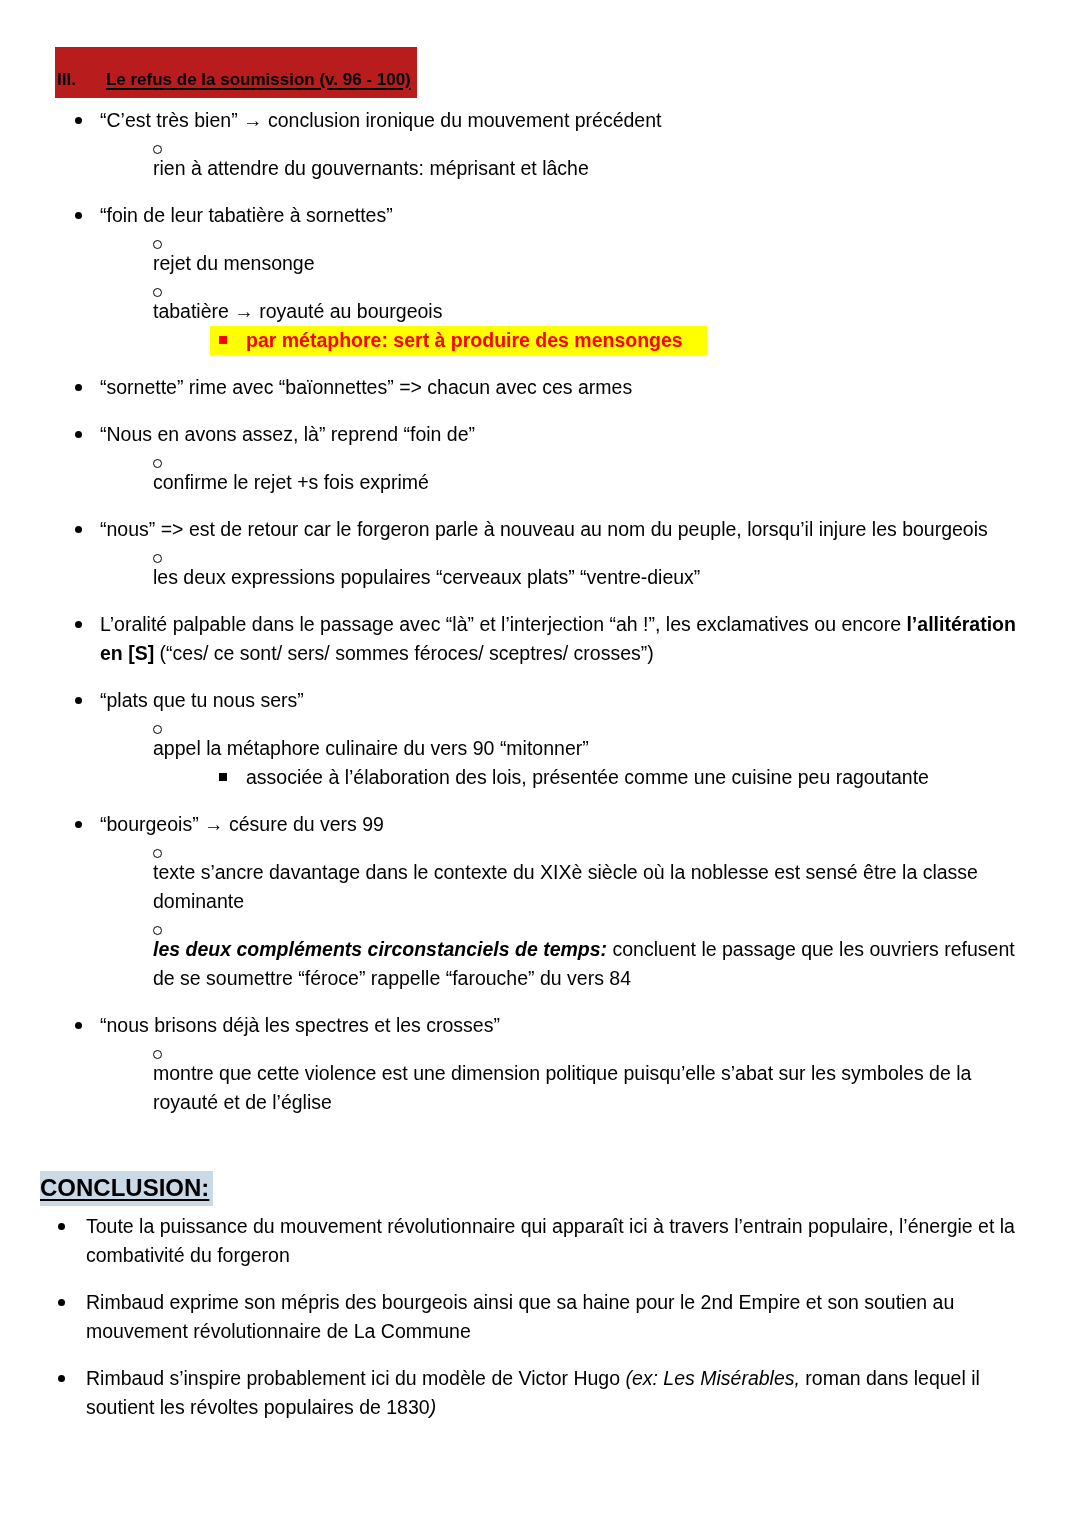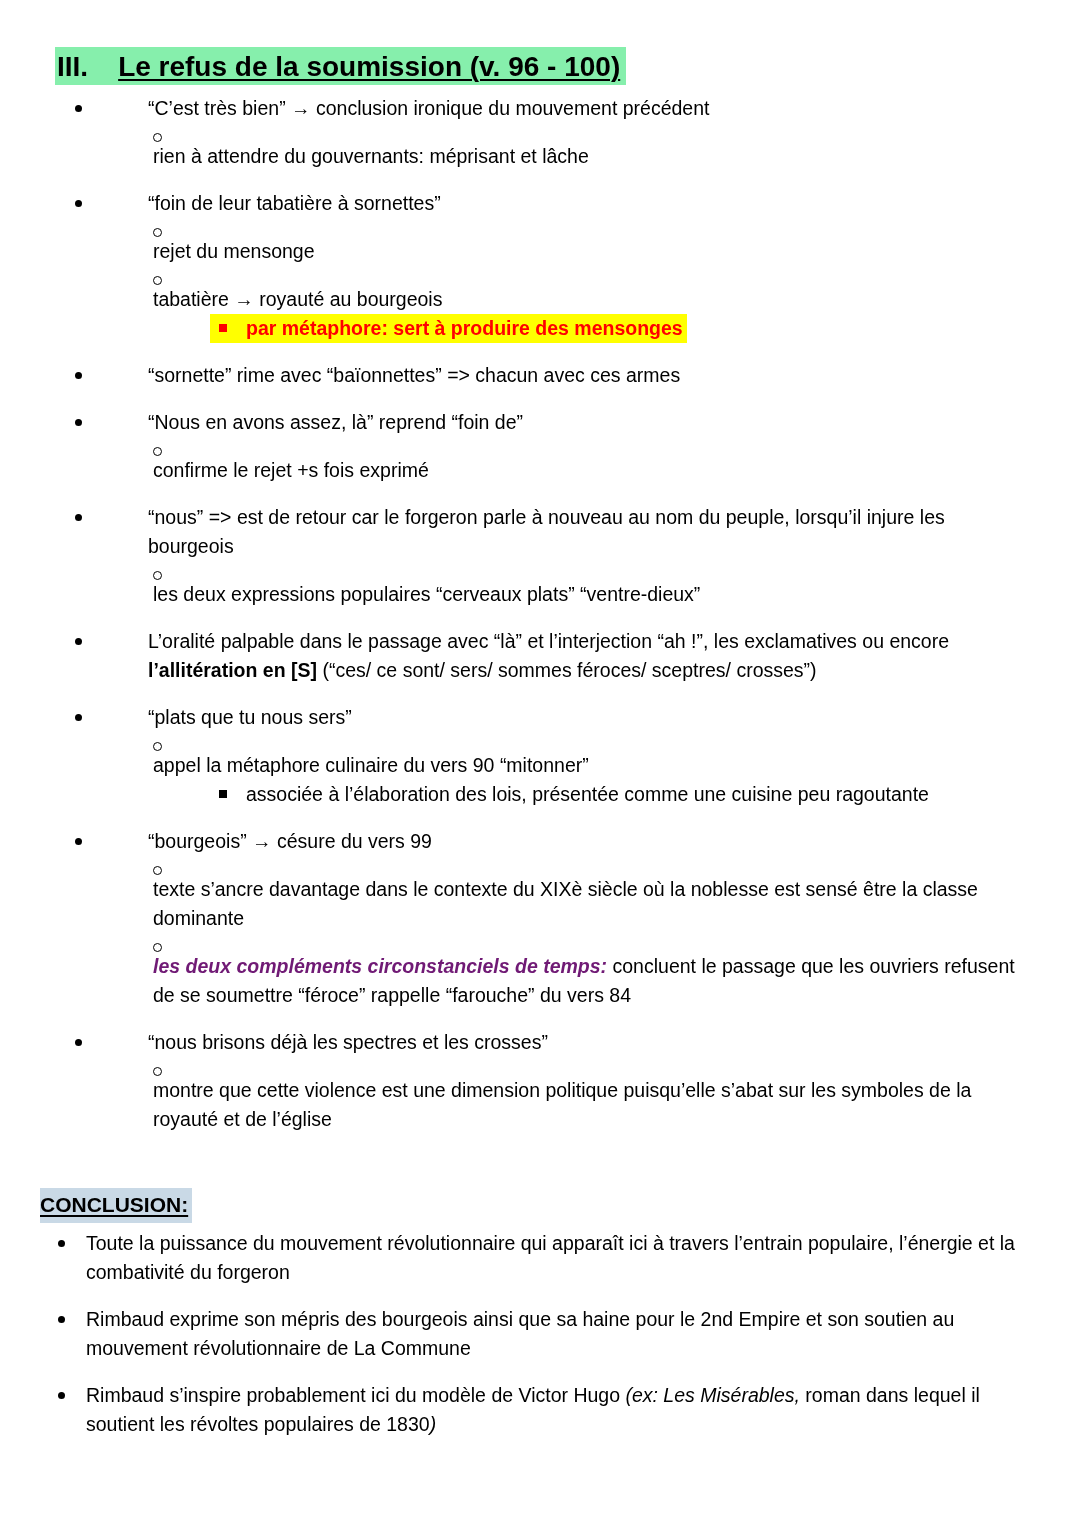--- a/index.html
+++ b/index.html
@@ -7,62 +7,62 @@
   body {
     width:1080px; height:1525px;
     font-family:"Liberation Sans", sans-serif;
     font-size:19.5px; color:#000; overflow:hidden;
   }
   .page { padding:47px 60px 0 40px; }
 
   
   .h3 { margin-left:15px; margin-bottom:8px; line-height:33px; }
   .h3 .wrap {
-    display:inline-block; background:#86efac;
-    font-weight:bold; font-size:28px; padding:3px 6px 2px 2px;
+    display:inline-block; background:#b91c1c;
+    font-weight:bold; font-size:17px; padding:16px 6px 2px 2px;
   }
   .h-num { margin-right:30px; }
   .h-title { text-decoration:underline; text-decoration-thickness:2px; text-underline-offset:3px; }
 
   .conc { margin-top:54px; }
   .conc-h { margin-bottom:6px; line-height:32px; }
   .conc-h .wrap {
     display:inline-block; background:#c9d9e6;
-    font-weight:bold; font-size:21px; padding:1px 4px 2px 0;
+    font-weight:bold; font-size:24px; padding:1px 4px 2px 0;
   }
   .conc-h .t { text-decoration:underline; text-decoration-thickness:2px; text-underline-offset:3px; }
 
   
   .li { display:flex; align-items:flex-start; line-height:29px; }
   .gap { margin-top:18px; }
   .tx { flex:1; }
 
   .mk { flex:0 0 auto; display:block; }
   .mk.disc { width:7px; height:7px; border-radius:50%; background:#000; margin-top:11px; }
   .mk.circ { width:9px; height:9px; border-radius:50%; border:1.7px solid #000; background:transparent; margin-top:10px; }
   .mk.sq   { width:8px; height:8px; background:#000; margin-top:10px; }
   .mk.sq.red { background:#ff0000; }
 
-  .l1 { padding-left:35px;gap:48px; }  .l1 .mk { margin-right:18px; }
+  .l1 { padding-left:35px; }  .l1 .mk { margin-right:18px; }
   .l2 { padding-left:113px;flex-direction:column; } .l2 .mk { margin-right:17px; }
   .l3 { padding-left:179px; } .l3 .mk { margin-right:19px; }
   .l1c { padding-left:18px;justify-content:center; } .l1c .mk { margin-right:21px; }
 
   
   .l3.red-line { padding-left:170px; }
   .red-line .hlwrap {
     display:inline-flex; align-items:flex-start;
-    background:#ffff00; padding:0 4px 0 9px;text-align:right;
+    background:#ffff00; padding:0 24px 0 9px;text-align:right;
   }
   .red-line .tx { flex:0 1 auto; color:#ff0000; font-weight:bold; }
 
   
   .b { font-weight:bold; }
   .i { font-style:italic; }
-  .g { color:#701a75; font-weight:bold; font-style:italic; }
+  .g { color:#000000; font-weight:bold; font-style:italic; }
 </style>
 </head>
 <body>
 
 <div class="page">
 
   <div class="h3">
     <span class="wrap">
       <span class="h-num">III.</span><span class="h-title">Le refus de la soumission (v. 96 - 100)</span>
     </span>

